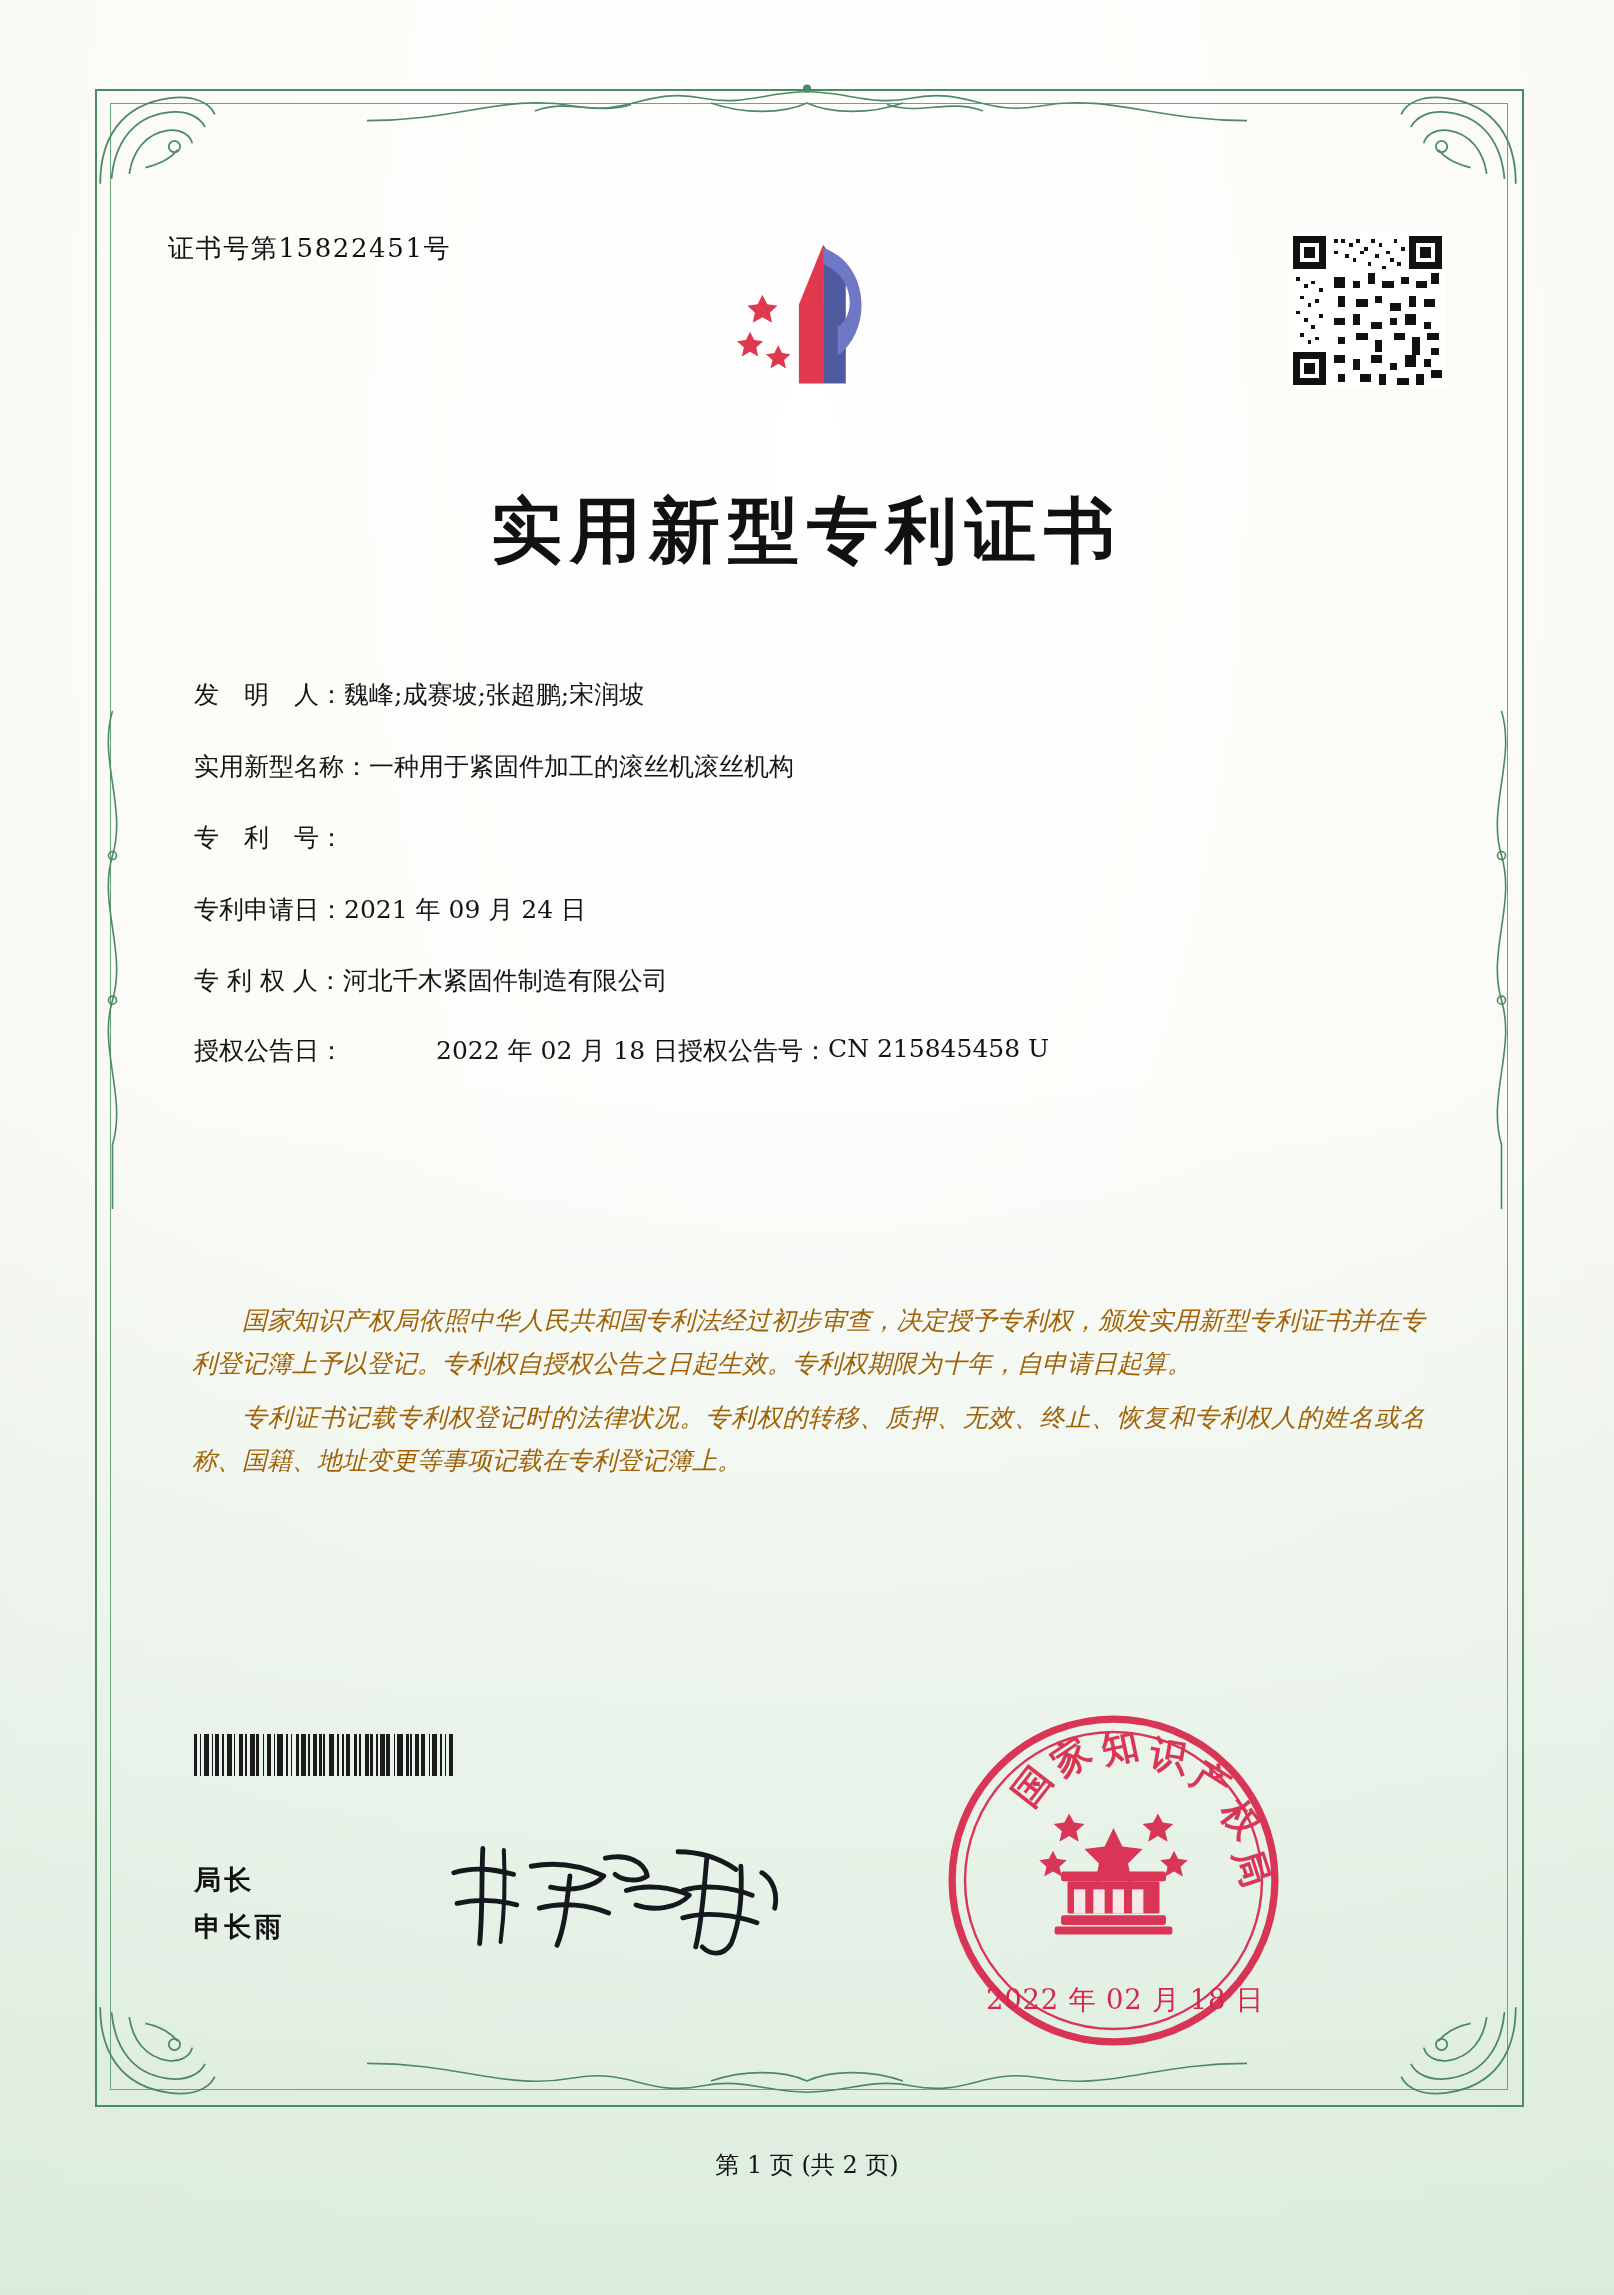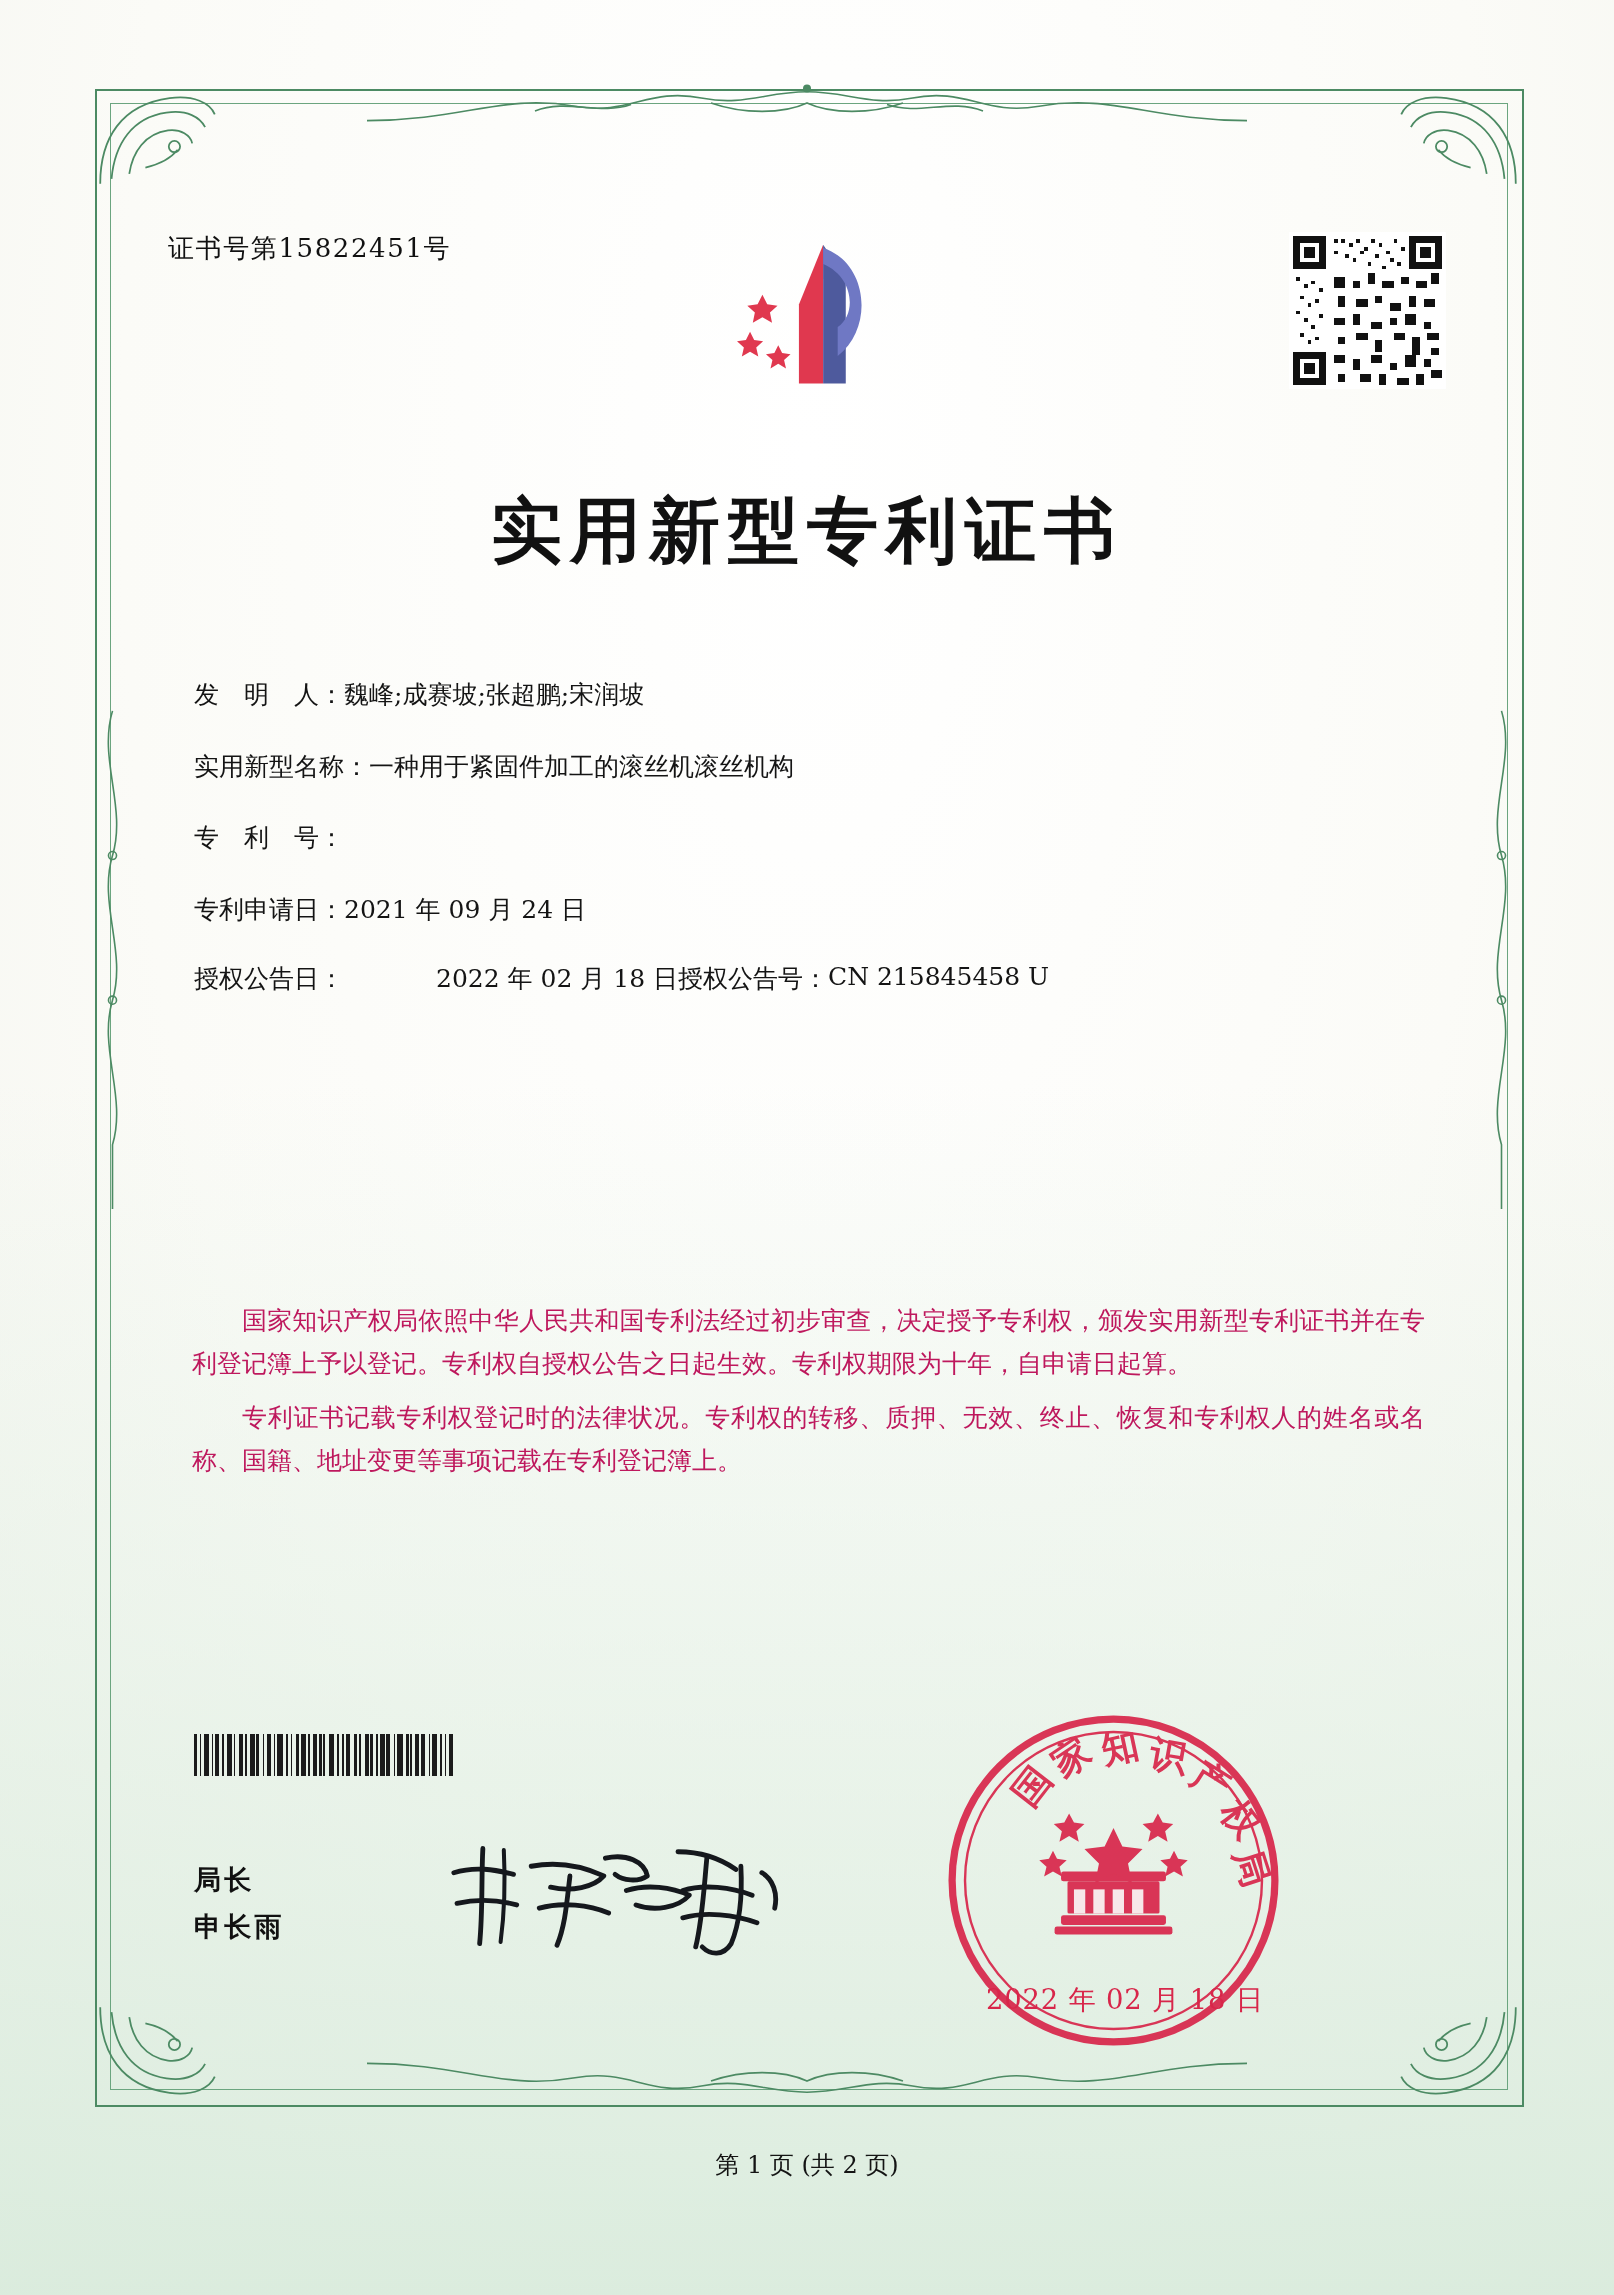--- a/index.html
+++ b/index.html
@@ -156,21 +156,22 @@
 
   
   .paras {
     position: absolute;
     left: 192px; top: 1299px;
     width: 1233px;
     font-size: 25px;
     line-height: 1.72;
     font-family: "DejaVu Serif", serif;
     text-align: justify;
-    color: #be185d;
+    color: #a16207;
+    font-style: italic;
   }
   .paras p { margin: 0 0 11.3px 0; text-indent: 50px; }
 
   
   .barcode {
     position: absolute;
     left: 194px; top: 1734px;
     width: 404px; height: 42px;
     display: flex;
     align-items: stretch;
@@ -431,20 +432,24 @@
       <span class="flabel">实用新型名称：</span>
       <span class="fvalue">一种用于紧固件加工的滚丝机滚丝机构</span>
     </div>
     <div class="frow">
       <span class="flabel">专　利　号：</span>
     </div>
     <div class="frow">
       <span class="flabel">专利申请日：</span>
       <span class="fvalue">2021 年 09 月 24 日</span>
     </div>
+    <div class="frow">
+      <span class="flabel">专 利 权 人：</span>
+      <span class="fvalue">河北千木紧固件制造有限公司</span>
+    </div>
     <div class="two-col">
       <span class="seg1">
         <span class="flabel">授权公告日：</span>
         <span>2022 年 02 月 18 日</span>
       </span>
       <span class="seg2">
         <span class="flabel">授权公告号：</span>
         <span>CN 215845458 U</span>
       </span>
     </div>

